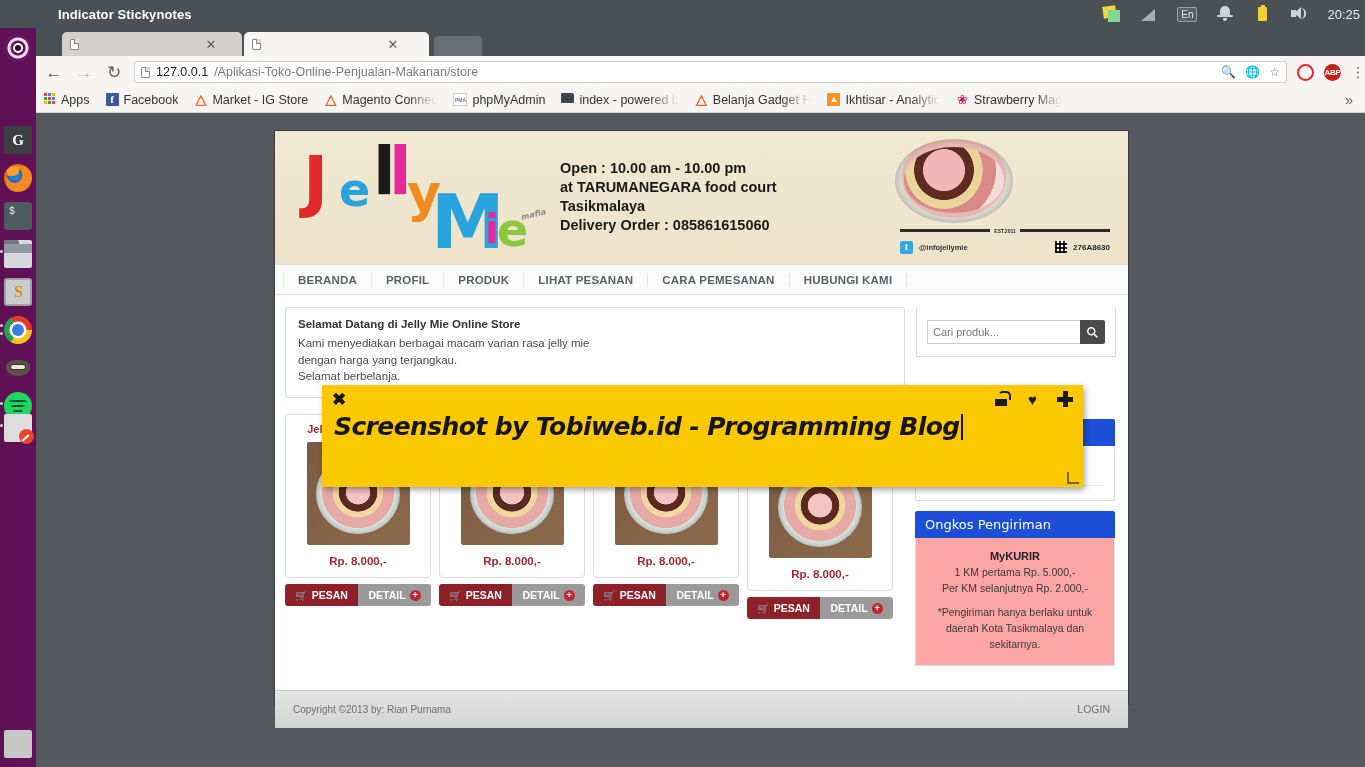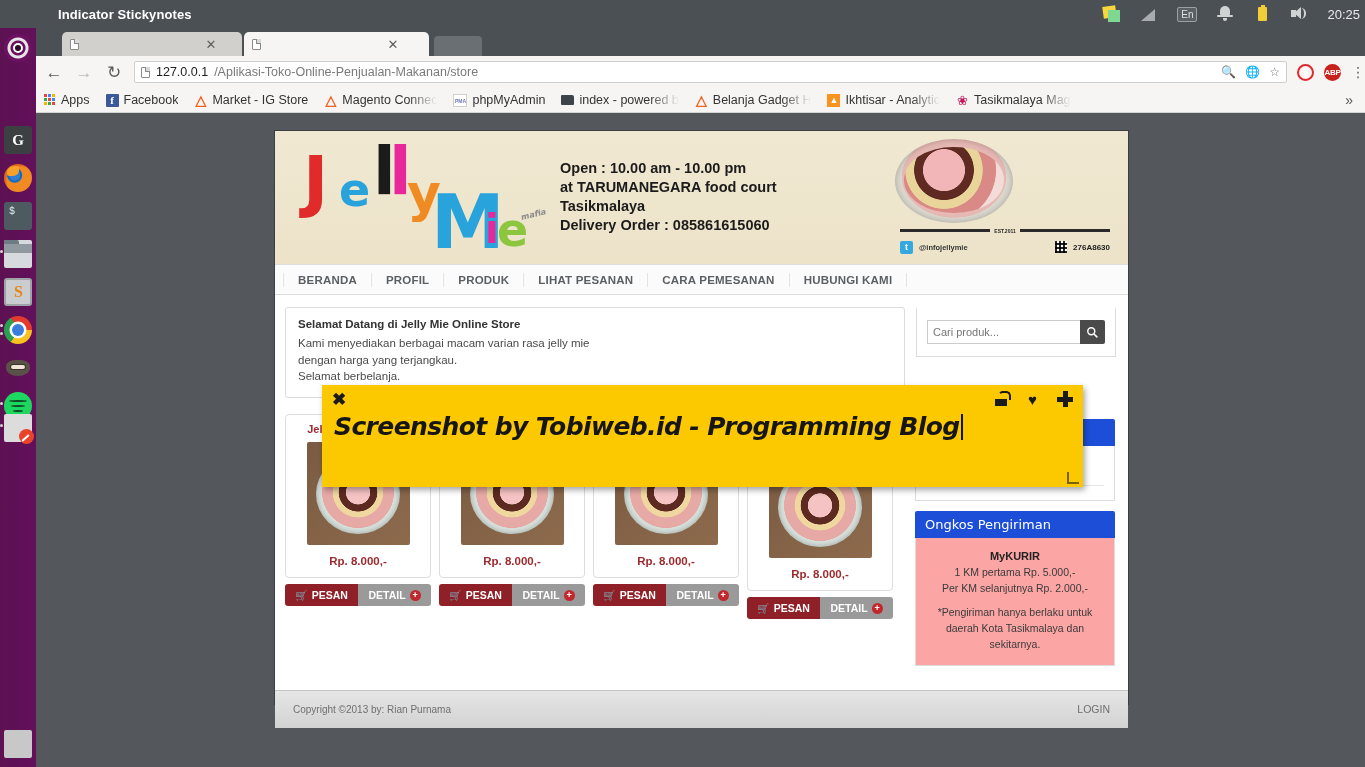--- a/index.html
+++ b/index.html
@@ -149,21 +149,21 @@
   .ext { width:17px; height:17px; position:relative; }
   .ext-opera { border-radius:50%; border:2.5px solid #e0282e; }
   .ext-opera:after{ content:""; position:absolute; left:4px; top:0px; width:5px; height:12px; background:#fff; border-radius:50%;}
   .ext-abp { border-radius:50%; background:#c8201d; color:#fff; font-size:8px; font-weight:bold;
              display:flex; align-items:center; justify-content:center; letter-spacing:-.3px;}
   .kebab { color:#5b5b5b; font-size:14px; letter-spacing:0; line-height:4px; width:6px; text-align:center;}
 
   #bookmarks { position:absolute; left:0; top:60px; width:100%; height:25px; background:#f6f5f4;
                display:flex; align-items:center; padding:0 8px; gap:16px; font-size:12.5px;
                color:#333; border-bottom:1px solid #d4d4d4; overflow:hidden; }
-  .bm { display:flex; align-items:center; gap:5px; white-space:nowrap; }
+  .bm { display:flex; align-items:flex-start; gap:5px; white-space:nowrap; }
   .bm-label { display:inline-block; max-width:115px; overflow:hidden; }
   .bm-fade { -webkit-mask-image: linear-gradient(90deg,#000 70%, transparent 100%);
              mask-image: linear-gradient(90deg,#000 70%, transparent 100%); }
   .apps-grid { width:12px; height:12px; display:grid; grid-template-columns:repeat(3,3px);
                grid-template-rows:repeat(3,3px); gap:1px; }
   .apps-grid i { display:block; width:3px; height:3px; }
   .fb-ic { width:13px; height:13px; background:#3b5998; color:#fff; font-size:11px; font-weight:bold;
            font-family:"Liberation Serif",serif; text-align:center; line-height:13px; border-radius:1px;}
   .mag-ic { width:13px; height:13px; color:#f26322; font-size:14px; line-height:13px; text-align:center; font-weight:bold;}
   .pma-ic { width:14px; height:13px; background:#fff; border:1px solid #cfcfcf; font-size:5px; color:#6c78af;
@@ -422,21 +422,21 @@
     <div class="bm">
       <span class="mag-ic">△</span>
       <span class="bm-label bm-fade">Belanja Gadget H</span>
     </div>
     <div class="bm">
       <span class="ga-ic">▲</span>
       <span class="bm-label bm-fade">Ikhtisar - Analytic</span>
     </div>
     <div class="bm">
       <span class="mag2-ic">❀</span>
-      <span class="bm-label bm-fade">Tasikmalaya Mag</span>
+      <span class="bm-label bm-fade">Strawberry Mag</span>
     </div>
     <span class="bm-overflow">»</span>
   </div>
 
   <div id="viewport">
     <div id="page">
       <div id="site">
 
         <div id="banner">
           <div id="logo">

